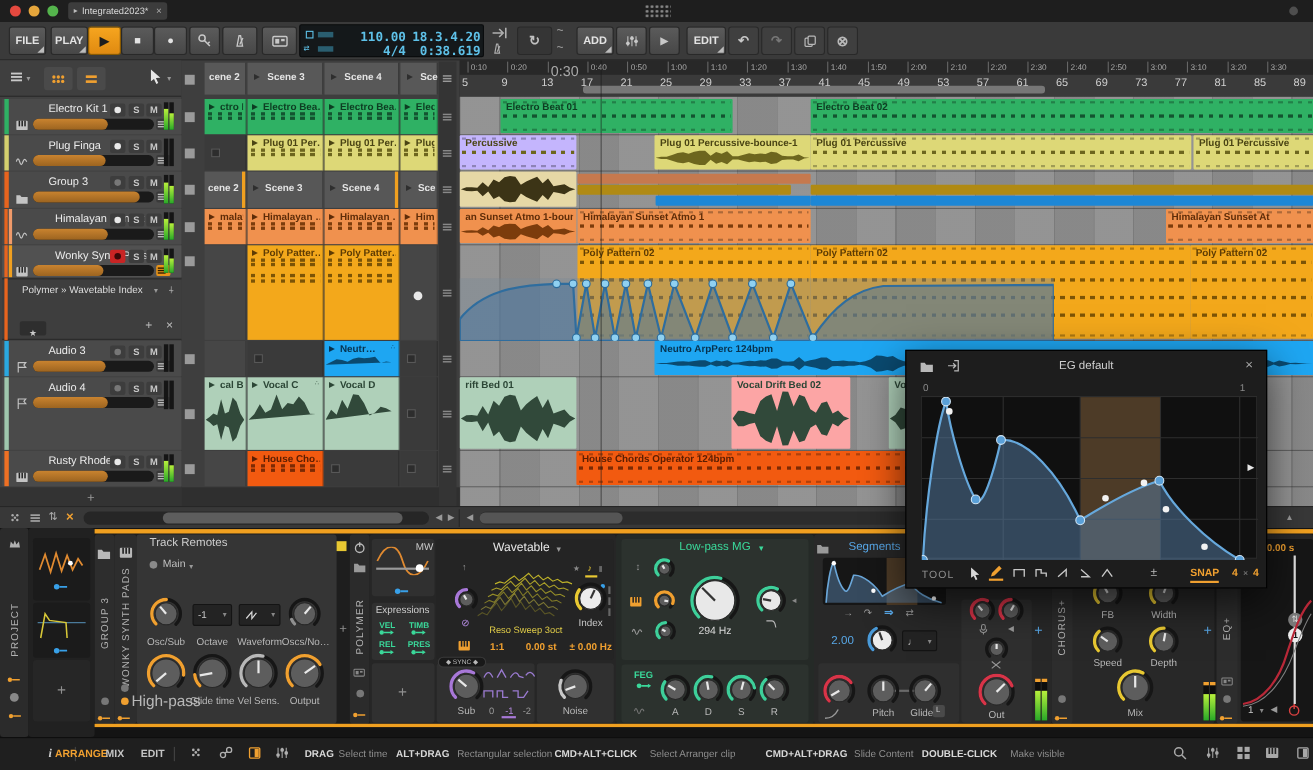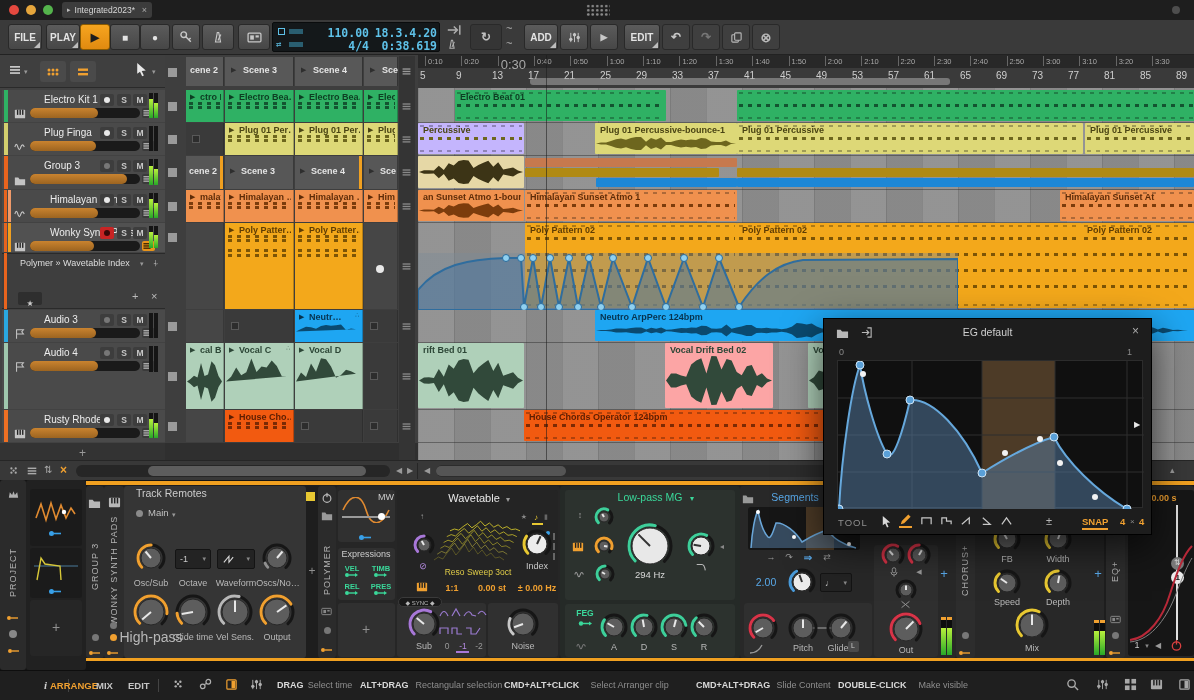--- a/index.html
+++ b/index.html
@@ -921,20 +921,21 @@
     <div class="abs" style="left: 364px; top: 410px; width: 34px; height: 32px; background: rgb(58, 58, 58); border-right: 1px solid rgb(47, 47, 47);">
       <div style="position:absolute;left:6px;top:11.5px;width:8px;height:8px;background:#2d2d2d;border:1px solid #585858"></div>
     </div>
     <div class="abs" style="left: 455px; top: 90px; width: 211px; height: 31px; background: rgb(47, 177, 100); border-radius: 1px;">
       <span class="clip-label" style="position:absolute;left:5px;top:2px;right:3px;color:#0d3d22">Electro Beat 01</span>
       <div class="abs" style="left: 2px; top: 2px; width: 207px; height: 2px; background: repeating-linear-gradient(90deg, rgba(0, 0, 0, 0.28) 0px, rgba(0, 0, 0, 0.28) 4px, transparent 4px, transparent 9px);"></div>
       <div class="abs" style="left: 2px; top: 14px; width: 207px; height: 2.5px; background: repeating-linear-gradient(90deg, rgb(19, 84, 48) 0px, rgb(19, 84, 48) 4px, transparent 4px, transparent 9px);"></div>
       <div class="abs" style="left: 2px; top: 27px; width: 207px; height: 2px; background: repeating-linear-gradient(90deg, rgba(0, 0, 0, 0.28) 0px, rgba(0, 0, 0, 0.28) 4px, transparent 4px, transparent 9px);"></div>
     </div>
     <div class="abs" style="left: 737px; top: 90px; width: 458px; height: 31px; background: rgb(47, 177, 100); border-radius: 1px;">
+      <span class="clip-label" style="position:absolute;left:5px;top:2px;right:3px;color:#0d3d22">Electro Beat 02</span>
       <div class="abs" style="left: 2px; top: 2px; width: 454px; height: 2px; background: repeating-linear-gradient(90deg, rgba(0, 0, 0, 0.28) 0px, rgba(0, 0, 0, 0.28) 4px, transparent 4px, transparent 9px);"></div>
       <div class="abs" style="left: 2px; top: 14px; width: 454px; height: 2.5px; background: repeating-linear-gradient(90deg, rgb(19, 84, 48) 0px, rgb(19, 84, 48) 4px, transparent 4px, transparent 9px);"></div>
       <div class="abs" style="left: 2px; top: 27px; width: 454px; height: 2px; background: repeating-linear-gradient(90deg, rgba(0, 0, 0, 0.28) 0px, rgba(0, 0, 0, 0.28) 4px, transparent 4px, transparent 9px);"></div>
     </div>
     <div class="abs" style="left: 418px; top: 123px; width: 106px; height: 31px; background: #c4b5fd; border-radius: 1px;">
       <span class="clip-label" style="position:absolute;left:5px;top:2px;right:3px;color:#4a4414">Percussive</span>
       <div class="abs" style="left: 2px; top: 2px; width: 102px; height: 2px; background: repeating-linear-gradient(90deg, rgba(0, 0, 0, 0.28) 0px, rgba(0, 0, 0, 0.28) 4px, transparent 4px, transparent 9px);"></div>
       <div class="abs" style="left: 2px; top: 14px; width: 102px; height: 2.5px; background: repeating-linear-gradient(90deg, rgb(109, 102, 30) 0px, rgb(109, 102, 30) 4px, transparent 4px, transparent 9px);"></div>
       <div class="abs" style="left: 2px; top: 27px; width: 102px; height: 2px; background: repeating-linear-gradient(90deg, rgba(0, 0, 0, 0.28) 0px, rgba(0, 0, 0, 0.28) 4px, transparent 4px, transparent 9px);"></div>
     </div>

